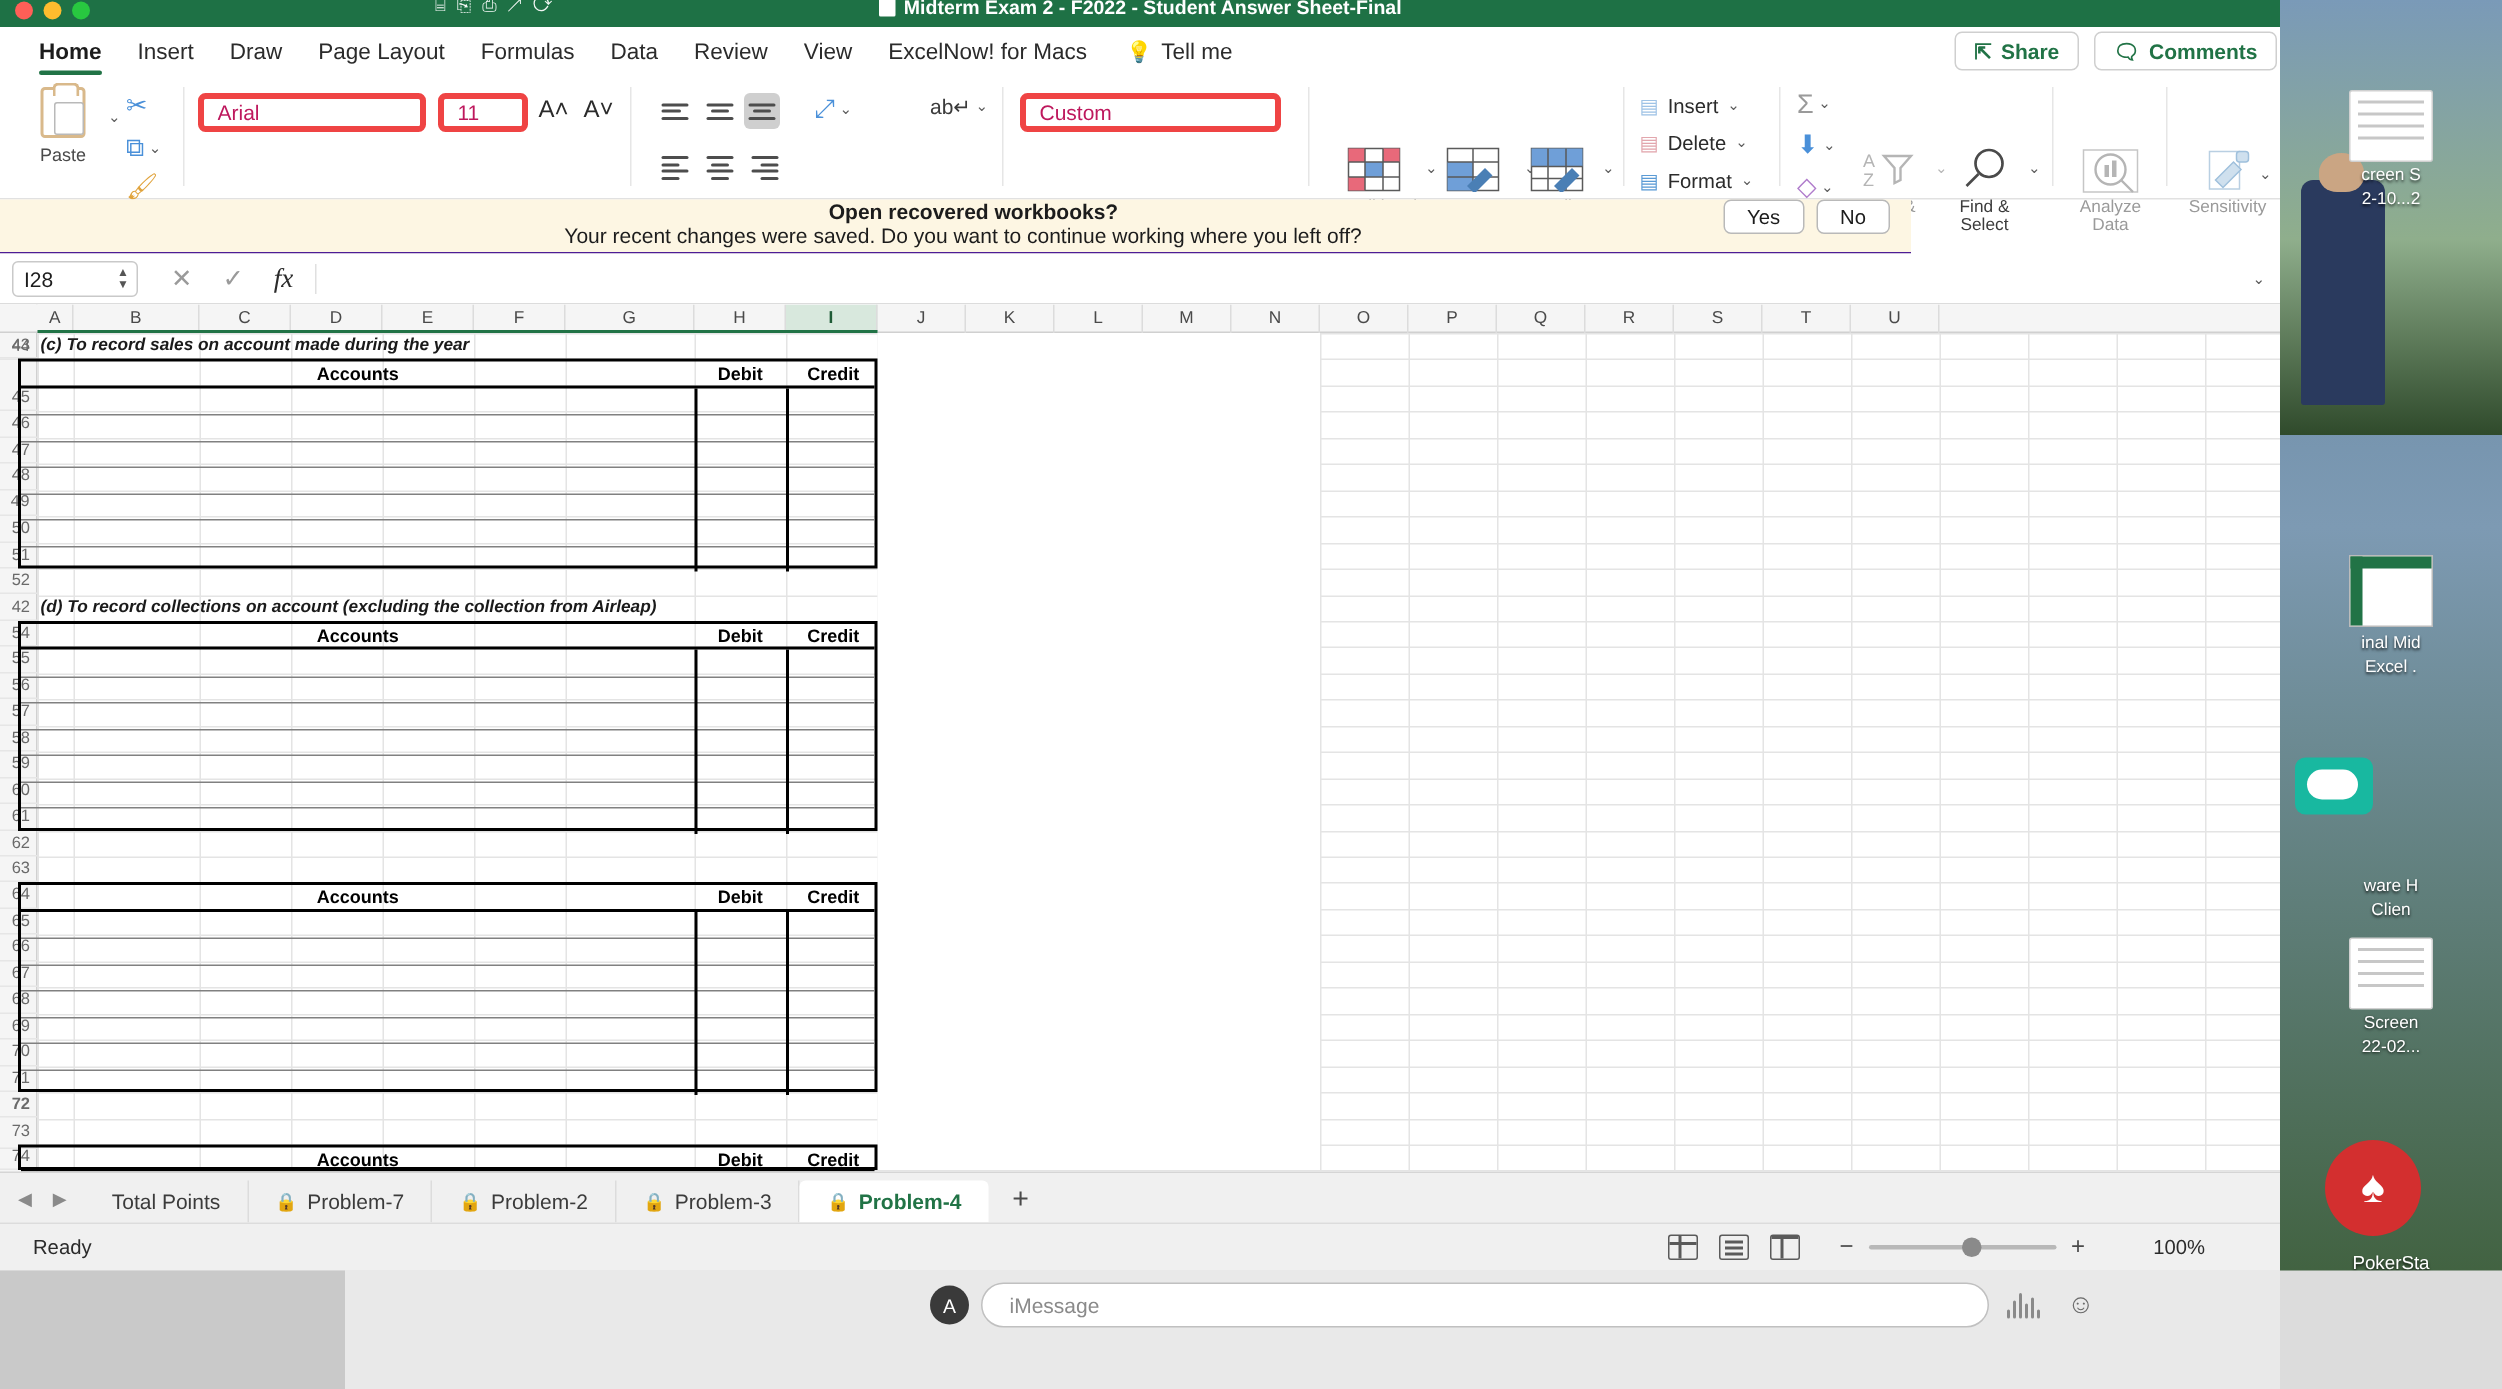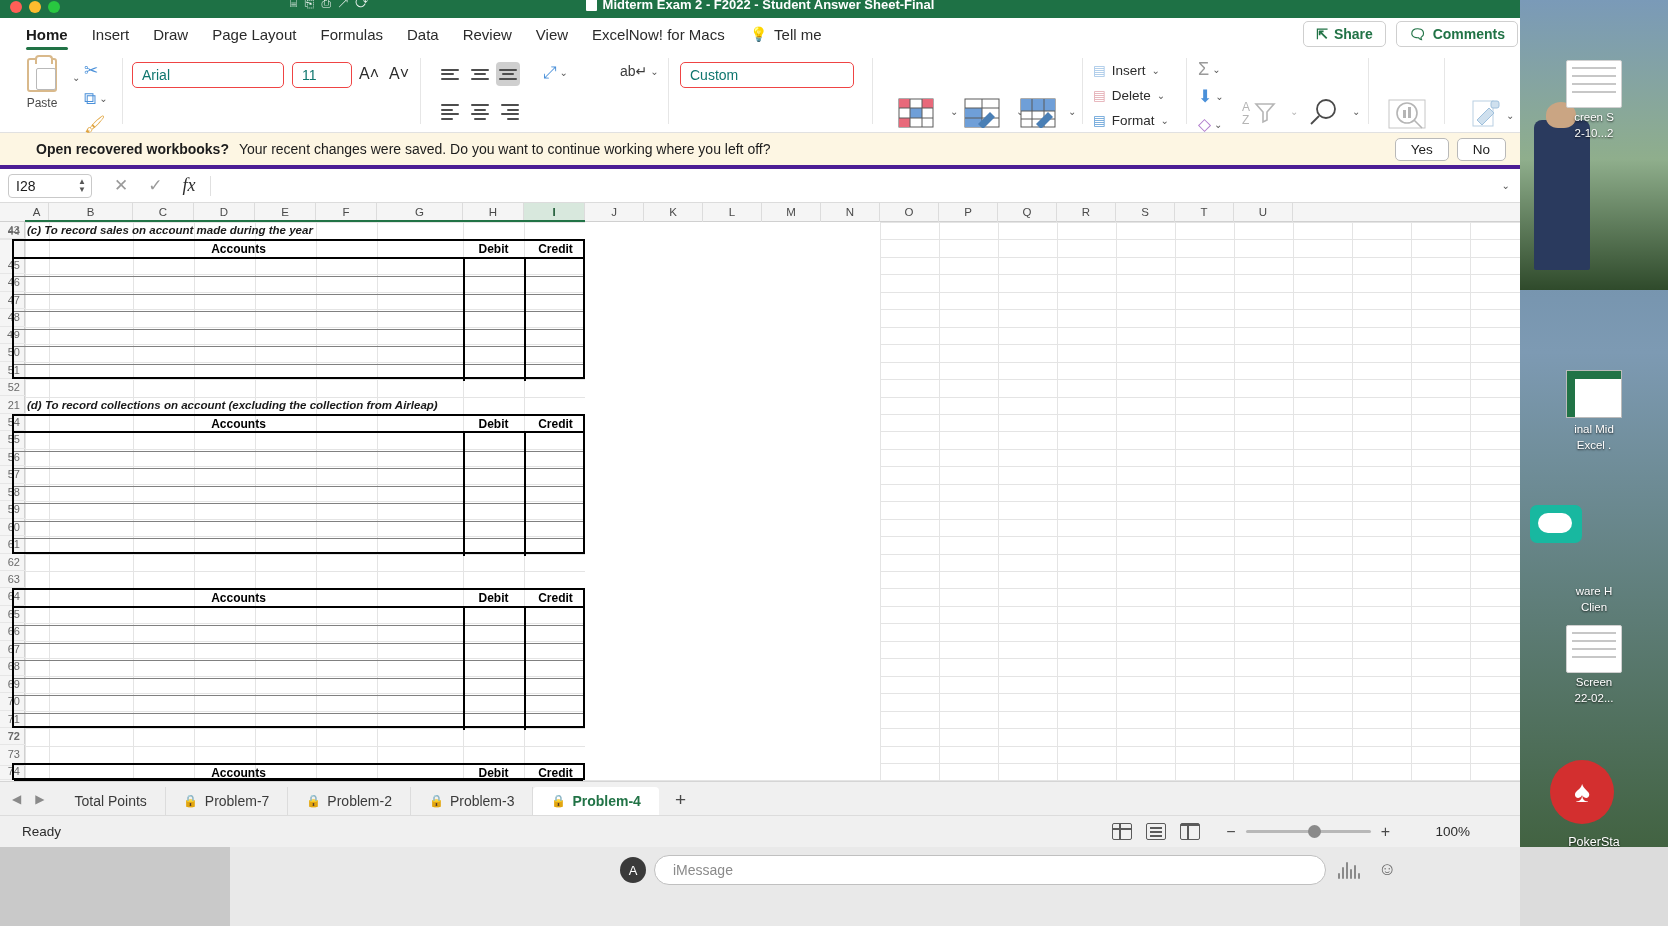--- a/index.html
+++ b/index.html
@@ -75,22 +75,22 @@
     content:""; position:absolute; left:7px; top:8px; width:18px; height:20px;
     border:1.5px solid #b9b9b9; background:#fff; border-radius:2px;
   }
   .paste-label { font-size: 12px; color: #4a4a4a; margin-top: 4px; }
   .mini-caret { font-size: 10px; color: #5a5a5a; }
 
   .icn { font-size: 17px; color: #4a90d9; line-height: 1; }
   .tool { position: absolute; display: flex; align-items: center; gap: 3px; }
 
   .fontbox, .sizebox, .numfmtbox {
-    position: absolute; border: 1px solid #ef4444; border-radius: 5px; background: #fff;
-    height: 26px; font-size: 14px; color: #0f766e; padding: 0 22px 0 9px;
+    position: absolute; border: 4px solid #ef4444; border-radius: 5px; background: #fff;
+    height: 26px; font-size: 14px; color: #be185d; padding: 0 22px 0 9px;
     display: flex; align-items: center; appearance: none;
   }
 
   .fmtbtn {
     position: absolute; font-size: 16px; color: #2b2b2b; width: 22px; text-align: center;
   }
   .alignbtn {
     position: absolute; width: 24px; height: 20px; display:flex; flex-direction:column;
     justify-content:center; gap:2.5px; padding: 0 3px;
   }
@@ -98,23 +98,23 @@
   .alignbtn.sel { background:#cfcfcf; border-radius:4px; }
 
   .bigicon { position: absolute; text-align: center; width: 64px; }
   .bigicon .gl { display:block; height: 34px; }
   .bigicon .lbl { font-size: 11.5px; color:#3b3b3b; line-height: 12px; display:block; }
 
   .listitem { position: absolute; display:flex; align-items:center; gap:6px; font-size:13.5px; color:#2b2b2b; }
 
   
   .recbar {
-    position: absolute; left: 0; top: 133px; width: 1520px; height: 36px;
-    background: #fdf6e3; border-bottom: 4px solid #4c1d95;
-    display: flex; align-items: center; padding: 0 12px;
+    position: absolute; left: 0; top: 133px; width: 1274px; height: 36px;
+    background: #fdf6e3; border-bottom: 1px solid #4c1d95;
+    display: flex; align-items: center; padding: 0 12px; flex-direction: column;
   }
   .rec-strong { font-size: 14px; font-weight: bold; color: #1c1c1c; margin-left: 24px; }
   .rec-msg { font-size: 14px; color: #1c1c1c; margin-left: 10px; }
   .rec-btns { position: absolute; right: 14px; display: flex; gap: 8px; }
   .recbtn {
     border: 1px solid #b9b9b9; border-radius: 5px; background: #fff;
     font-size: 13.5px; color: #1c1c1c; padding: 3px 15px;
   }
 
   
@@ -565,21 +565,21 @@
         <div class="rowcell" style="top: 0px; height: 17.45px; line-height: 16.45px;">43</div>
         <div class="rowcell" style="top: 1px; height: 17.45px; line-height: 16.45px;">44</div>
         <div class="rowcell" style="top: 34.9px; height: 17.45px; line-height: 16.45px;">45</div>
         <div class="rowcell" style="top: 52.35px; height: 17.45px; line-height: 16.45px;">46</div>
         <div class="rowcell" style="top: 69.8px; height: 17.45px; line-height: 16.45px;">47</div>
         <div class="rowcell" style="top: 87.25px; height: 17.45px; line-height: 16.45px;">48</div>
         <div class="rowcell" style="top: 104.7px; height: 17.45px; line-height: 16.45px; font-family: Liberation Mono, monospace;">49</div>
         <div class="rowcell" style="top: 122.15px; height: 17.45px; line-height: 16.45px;">50</div>
         <div class="rowcell" style="top: 139.6px; height: 17.45px; line-height: 16.45px;">51</div>
         <div class="rowcell" style="top: 157.05px; height: 17.45px; line-height: 16.45px;">52</div>
-        <div class="rowcell" style="top: 174.5px; height: 17.45px; line-height: 16.45px;">21</div>
+        <div class="rowcell" style="top: 174.5px; height: 17.45px; line-height: 16.45px;">42</div>
         <div class="rowcell" style="top: 191.95px; height: 17.45px; line-height: 16.45px;">54</div>
         <div class="rowcell" style="top: 209.4px; height: 17.45px; line-height: 16.45px;">55</div>
         <div class="rowcell" style="top: 226.85px; height: 17.45px; line-height: 16.45px;">56</div>
         <div class="rowcell" style="top: 244.3px; height: 17.45px; line-height: 16.45px;">57</div>
         <div class="rowcell" style="top: 261.75px; height: 17.45px; line-height: 16.45px;">58</div>
         <div class="rowcell" style="top: 279.2px; height: 17.45px; line-height: 16.45px;">59</div>
         <div class="rowcell" style="top: 296.65px; height: 17.45px; line-height: 16.45px;">60</div>
         <div class="rowcell" style="top: 314.1px; height: 17.45px; line-height: 16.45px;">61</div>
         <div class="rowcell" style="top: 331.55px; height: 17.45px; line-height: 16.45px;">62</div>
         <div class="rowcell" style="top: 349px; height: 17.45px; line-height: 16.45px;">63</div>

